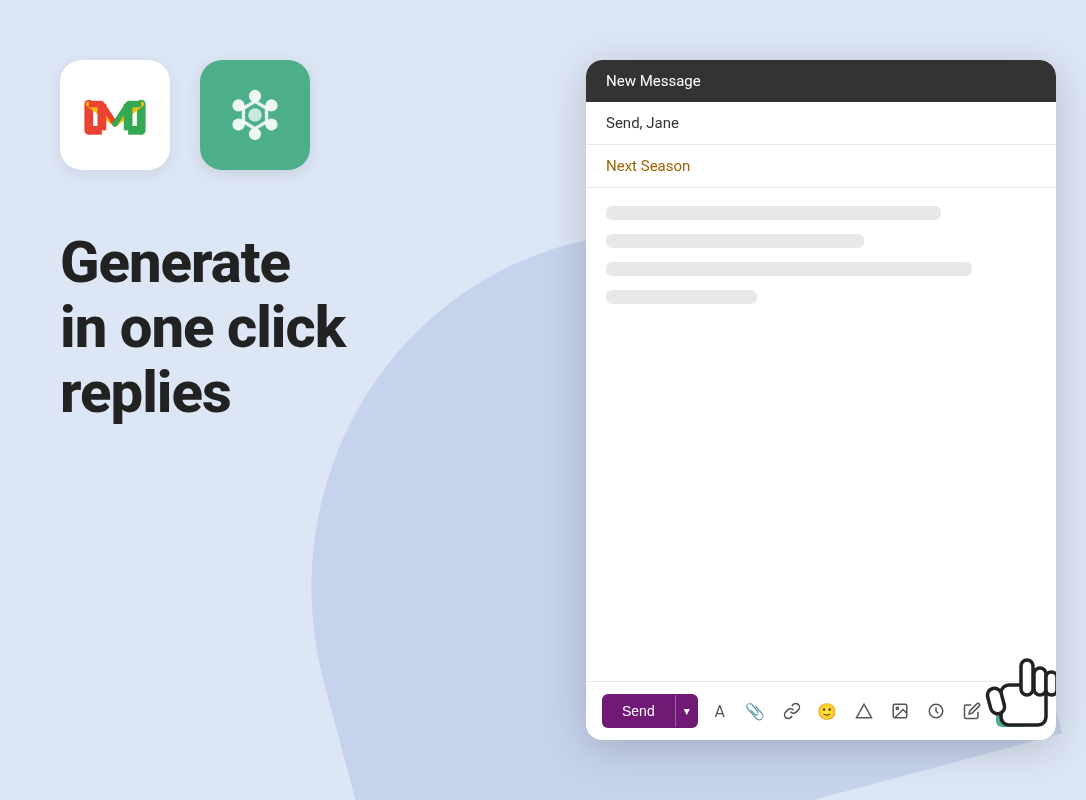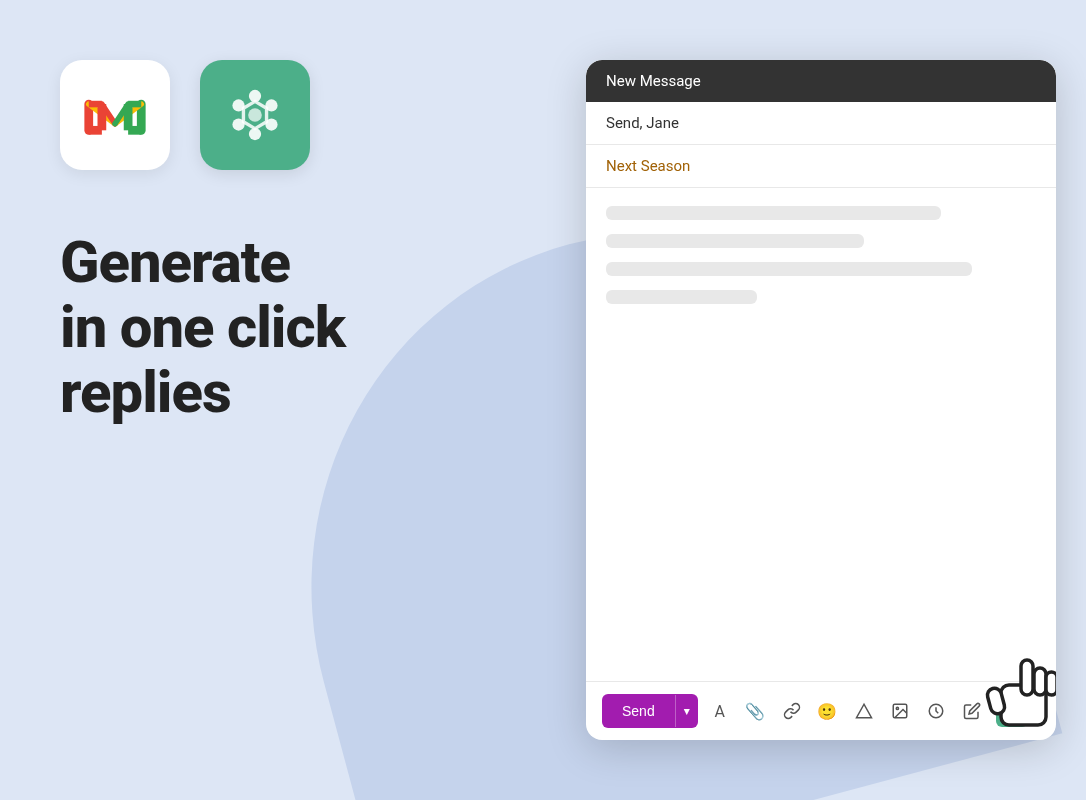--- a/index.html
+++ b/index.html
@@ -143,21 +143,21 @@
 
     .compose-footer {
       border-top: 1px solid #e8e8e8;
       padding: 12px 16px;
       display: flex;
       align-items: center;
       gap: 8px;
     }
 
     .send-btn {
-      background: #a21caf;
+      background: #701a75;
       color: #fff;
       border: none;
       border-radius: 6px;
       display: flex;
       align-items: center;
       overflow: hidden;
       cursor: pointer;
     }
 
     .send-label {

